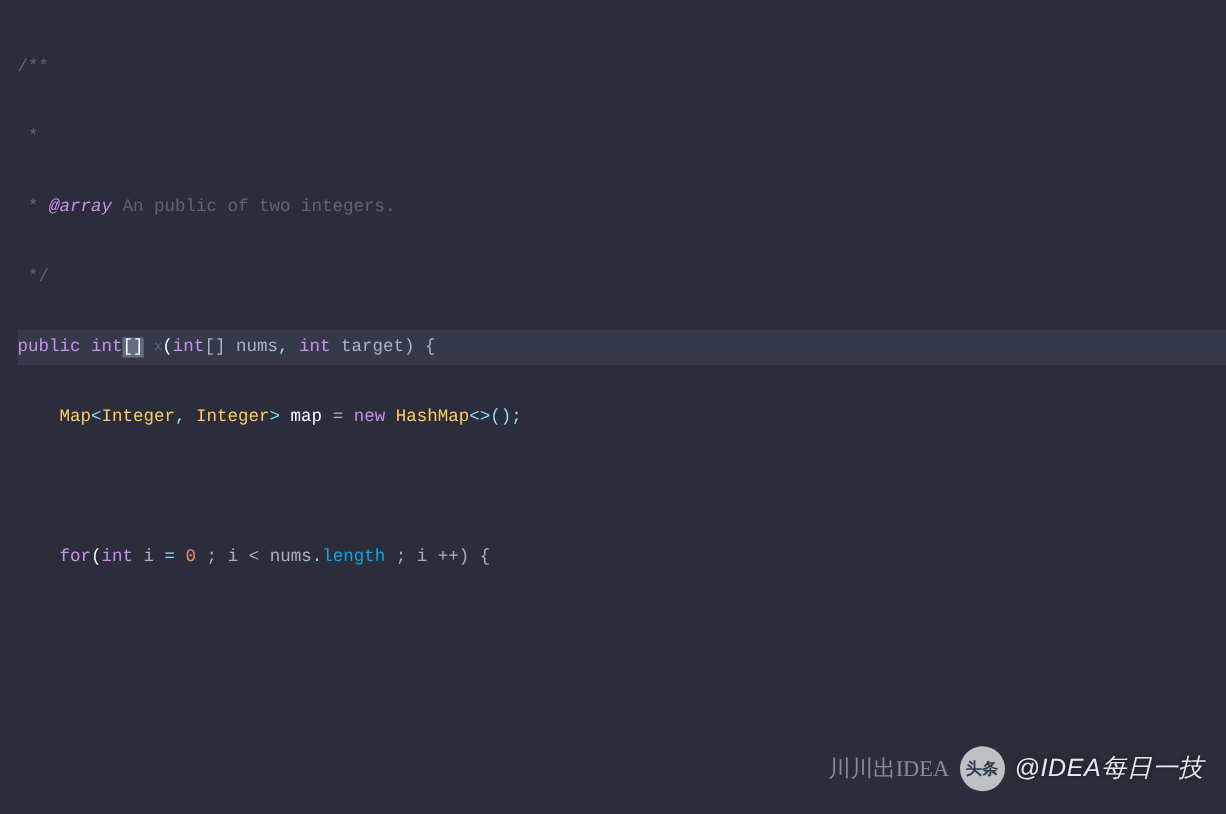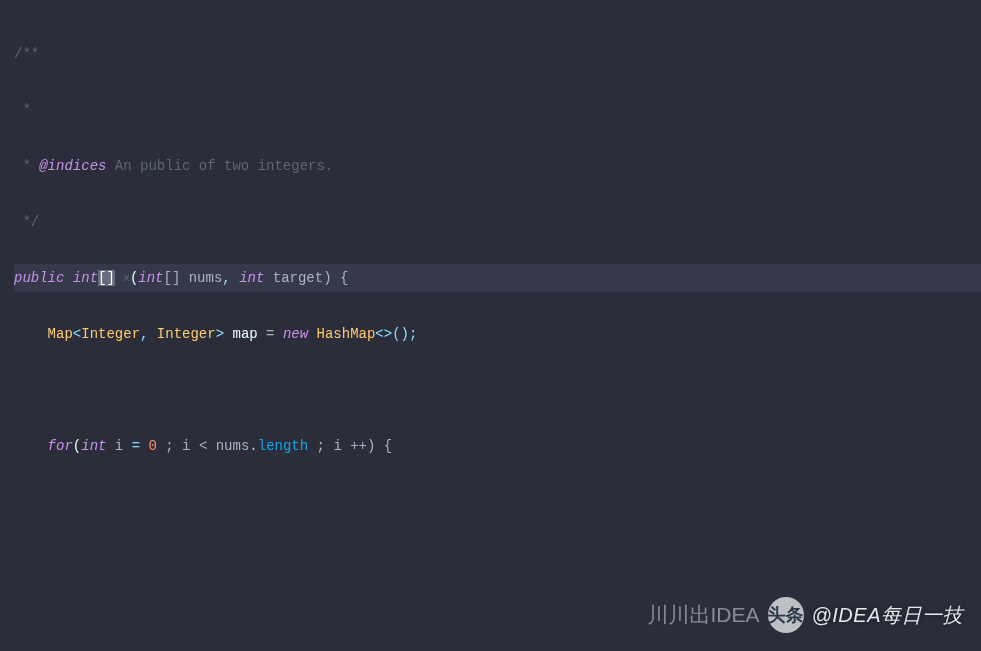--- a/index.html
+++ b/index.html
@@ -26,21 +26,21 @@
     .line {
       height: 28px;
       position: relative;
     }
     .highlight-line {
       background: rgba(64, 68, 86, 0.55);
     }
     .comment { color: #5c6773; }
     .javadoc-tag { color: #c792ea; font-style: italic; }
     .javadoc-param-name { color: #eeffff; font-style: italic; font-weight: 500; }
-    .keyword { color: #c792ea; font-style: italic; }
+    .keyword { color: #c792ea; }
     .type { color: #ffcb6b; }
     .var-name { color: #eeffff; }
     .field { color: #0ea5e9; }
     .number { color: #f78c6c; }
     .punct { color: #89ddff; }
     .plain { color: #a9b2c3; }
     .paren { color: #eeffff; }
     .cursor-block {
       background: rgba(160, 170, 190, 0.45);
       color: #eeffff;
@@ -61,45 +61,45 @@
     .wm-circle {
       width: 36px;
       height: 36px;
       border-radius: 50%;
       background: rgba(255,255,255,0.7);
       display: flex;
       align-items: center;
       justify-content: center;
       color: #2b3a4a;
       font-weight: bold;
-      font-size: 18px;
+      font-size: 13px;
       font-family: sans-serif;
     }
     .wm-text {
       font-family: sans-serif;
       font-size: 20px;
       color: #e6e8ee;
       text-shadow: 0 0 4px rgba(0,0,0,0.5);
       letter-spacing: 0.5px;
       font-style: italic;
     }
     .wm-text2 {
-      font-family: Liberation Sans, sans-serif;
-      font-size: 21px;
+      font-family: Liberation Serif, serif;
+      font-size: 18px;
       color: rgba(230,232,238,0.5);
       margin-left: -6px;
     }
   </style>
 </head>
 <body>
 
 <div class="code-area">
 <div class="line"><span class="comment">/**</span></div>
 <div class="line"><span class="comment"> *</span></div>
-<div class="line"><span class="comment"> * </span><span class="javadoc-tag">@indices</span><span class="comment"> An public of two integers.</span></div>
+<div class="line"><span class="comment"> * </span><span class="javadoc-tag">@array</span><span class="comment"> An public of two integers.</span></div>
 <div class="line"><span class="comment"> */</span></div>
 <div class="line highlight-line"><span class="keyword">public</span><span> </span><span class="keyword">int</span><span class="cursor-block">[]</span><span> </span><span class="mini-x">x</span><span class="paren">(</span><span class="keyword">int</span><span class="plain">[] </span><span class="plain">nums</span><span class="punct">, </span><span class="keyword">int</span><span class="plain"> target</span><span class="plain">) {</span></div>
 <div class="line"><span>    </span><span class="type">Map</span><span class="punct">&lt;</span><span class="type">Integer</span><span class="punct">, </span><span class="type">Integer</span><span class="punct">&gt; </span><span class="var-name">map</span><span class="plain"> = </span><span class="keyword">new</span><span class="type"> HashMap</span><span class="punct">&lt;&gt;();</span></div>
 <div class="line"></div>
 <div class="line"><span>    </span><span class="keyword">for</span><span class="paren">(</span><span class="keyword">int</span><span class="plain"> i </span><span class="punct">= </span><span class="number">0</span><span class="plain"> ; </span><span class="plain">i &lt; nums</span><span class="punct">.</span><span class="field">length</span><span class="plain"> ; </span><span class="plain">i ++</span><span class="plain">) {</span></div>
 
 
 
 
 

